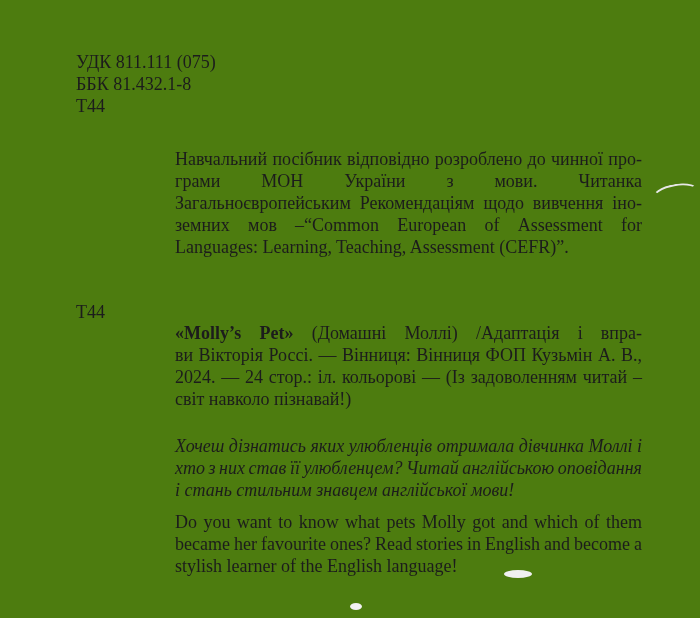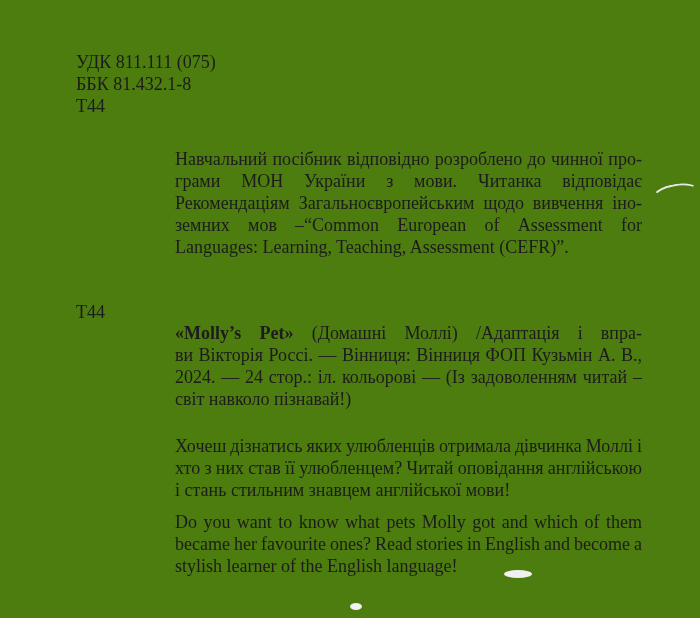--- a/index.html
+++ b/index.html
@@ -11,21 +11,21 @@
     font-family: "Liberation Serif", serif;
     font-size: 18px;
     color: #1c1c1c;
     overflow: hidden;
   }
   .codes { position: absolute; left: 76px; top: 51px; line-height: 22px; }
   .margin-code { position: absolute; left: 76px; top: 301px; line-height: 22px; }
   .para { position: absolute; left: 132px; width: 467px; line-height: 22px; margin-left: 43px; }
   .p1 { top: 148px; }
   .p2 { top: 322px; }
-  .p3 { top: 435px; }
+  .p3 { top: 435px; font-style: italic; }
   .p4 { top: 511px; }
   .tline { height: 22px; white-space: pre; }
   .tline.just { display: flex; justify-content: space-between; }
   .tline.just span { white-space: pre; }
   .b { font-weight: bold; text-align: center; }
   .artifact { position: absolute; }
   .a1 {
     left: 652px; top: 184px; width: 44px; height: 18px;
     border: 2px solid transparent; border-top: 2px solid #e7e7e7;
     border-radius: 50%; transform: rotate(-10deg);
@@ -41,36 +41,36 @@
   <div class="codes">
     <div>УДК 811.111 (075)</div>
     <div>ББК 81.432.1-8</div>
     <div>Т44</div>
   </div>
 
   <div class="margin-code">Т44</div>
 
   <div class="para p1">
       <div class="tline just"><span>Навчальний</span><span>посібник</span><span>відповідно</span><span>розроблено</span><span>до</span><span>чинної</span><span>про-</span></div>
-      <div class="tline just"><span>грами</span><span>МОН</span><span>України</span><span>з</span><span>мови.</span><span>Читанка</span><span>відповідає</span></div>
-      <div class="tline just"><span>Рекомендаціям</span><span>Загальноєвропейським</span><span>щодо</span><span>вивчення</span><span>іно-</span></div>
+      <div class="tline just"><span>грами</span><span>МОН</span><span>України</span><span>з</span><span>мови.</span><span>Читанка</span></div>
+      <div class="tline just"><span>Загальноєвропейським</span><span>Рекомендаціям</span><span>щодо</span><span>вивчення</span><span>іно-</span></div>
       <div class="tline just"><span>земних</span><span>мов</span><span>–“Common</span><span>European</span><span>of</span><span>Assessment</span><span>for</span></div>
       <div class="tline"><span>Languages: Learning, Teaching, Assessment (CEFR)”.</span></div>
     </div>
 
   <div class="para p2">
       <div class="tline just"><span class="b">«Molly’s</span><span class="b">Pet»</span><span>(Домашні</span><span>Моллі)</span><span>/Адаптація</span><span>і</span><span>впра-</span></div>
       <div class="tline just"><span>ви</span><span>Вікторія</span><span>Россі.</span><span>—</span><span>Вінниця:</span><span>Вінниця</span><span>ФОП</span><span>Кузьмін</span><span>А.</span><span>В.,</span></div>
       <div class="tline just"><span>2024.</span><span>—</span><span>24</span><span>стор.:</span><span>іл.</span><span>кольорові</span><span>—</span><span>(Із</span><span>задоволенням</span><span>читай</span><span>–</span></div>
       <div class="tline"><span>світ навколо пізнавай!)</span></div>
     </div>
 
   <div class="para p3">
       <div class="tline just"><span>Хочеш</span><span>дізнатись</span><span>яких</span><span>улюбленців</span><span>отримала</span><span>дівчинка</span><span>Моллі</span><span>і</span></div>
-      <div class="tline just"><span>хто</span><span>з</span><span>них</span><span>став</span><span>її</span><span>улюбленцем?</span><span>Читай</span><span>оповідання</span><span>англійською</span></div>
+      <div class="tline just"><span>хто</span><span>з</span><span>них</span><span>став</span><span>її</span><span>улюбленцем?</span><span>Читай</span><span>англійською</span><span>оповідання</span></div>
       <div class="tline"><span>і стань стильним знавцем англійської мови!</span></div>
     </div>
 
   <div class="para p4">
       <div class="tline just"><span>Do</span><span>you</span><span>want</span><span>to</span><span>know</span><span>what</span><span>pets</span><span>Molly</span><span>got</span><span>and</span><span>which</span><span>of</span><span>them</span></div>
       <div class="tline just"><span>became</span><span>her</span><span>favourite</span><span>ones?</span><span>Read</span><span>stories</span><span>in</span><span>English</span><span>and</span><span>become</span><span>a</span></div>
       <div class="tline"><span>stylish learner of the English language!</span></div>
     </div>
 
   <div class="artifact a1"></div>

